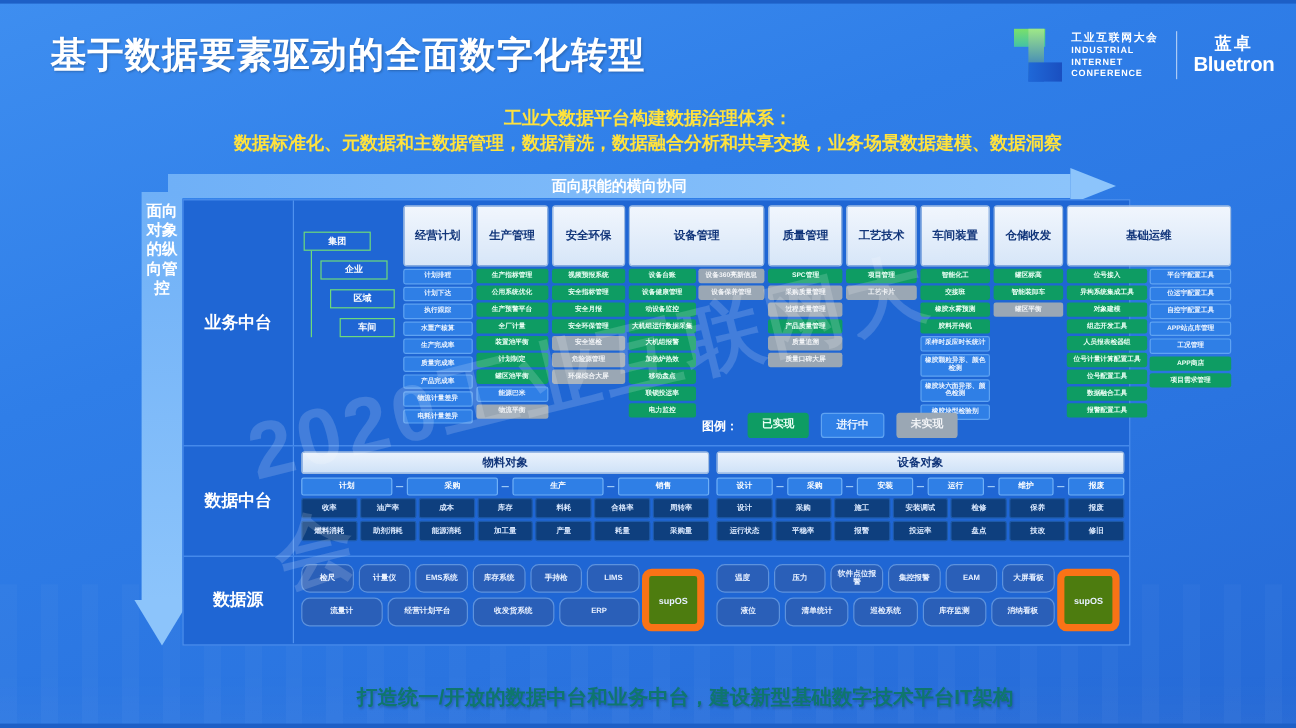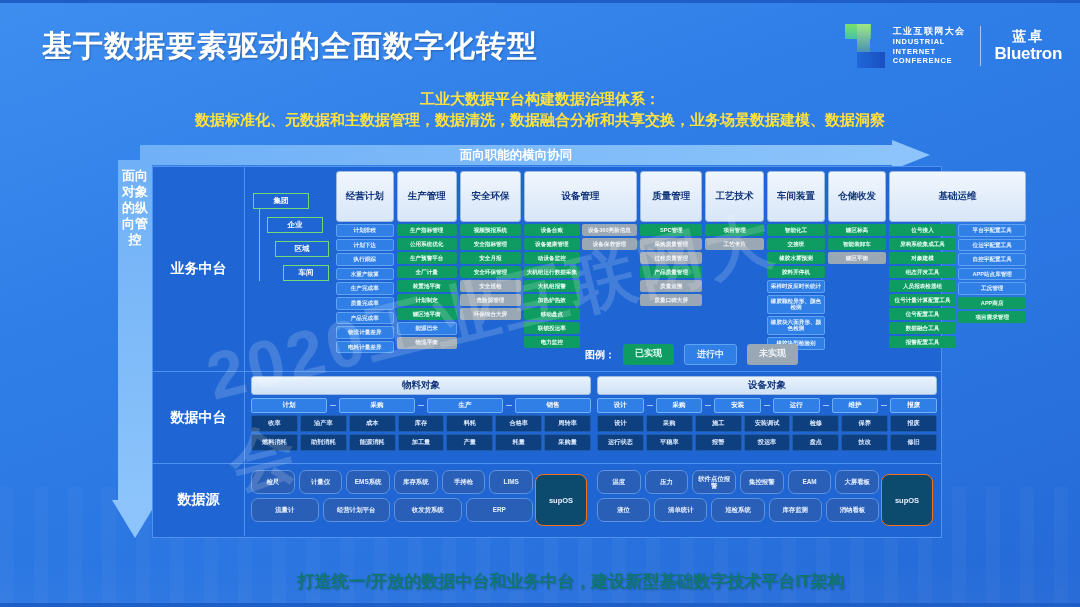--- a/index.html
+++ b/index.html
@@ -118,22 +118,22 @@
     font-weight:bold;text-align:center;padding:3px 0;border-radius:2px;}
 
   
   .b-src{height:72px;border-bottom:none;}
   .sgrp{position:absolute;top:6px;width:340px;height:60px;}
   .sgrp.left{left:6px;} .sgrp.right{left:352px;}
   .spill{background:#2a5fb8;border:1px solid #5d92dd;color:#e7f0ff;font-size:6.4px;
     font-weight:bold;text-align:center;border-radius:7px;padding:3px 2px;
     display:flex;align-items:center;justify-content:center;line-height:7.5px;}
   .srow{display:flex;gap:4px;margin-bottom:4px;}
-  .supos{position:absolute;right:4px;top:4px;width:52px;height:52px;background:#0c4a6e;
-    border:1px solid #f97316;border-radius:8px;display:flex;align-items:center;
+  .supos{position:absolute;right:4px;top:4px;width:52px;height:52px;background:#4d7c0f;
+    border:6px solid #f97316;border-radius:8px;display:flex;align-items:center;
     justify-content:center;font-size:7.5px;font-weight:bold;color:#e7f0ff;}
 
   
   .footer{position:absolute;left:0;bottom:14px;width:1080px;text-align:center;
     font-size:17px;font-weight:bold;color:#0f766e;text-shadow:1px 1px 2px rgba(0,0,0,.2);margin-left:31px;}
 
   
   .wm{position:absolute;left:210px;top:200px;width:640px;height:290px;
     font-size:66px;font-weight:bold;color:rgba(255,255,255,.16);
     transform:rotate(-14deg);pointer-events:none;letter-spacing:4px;

